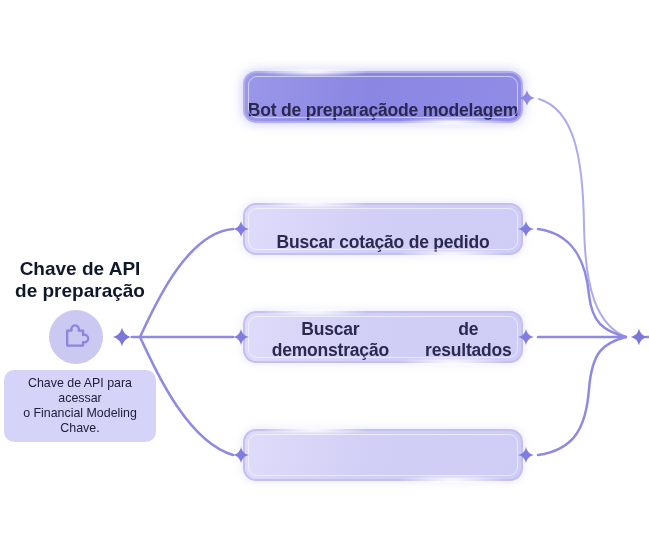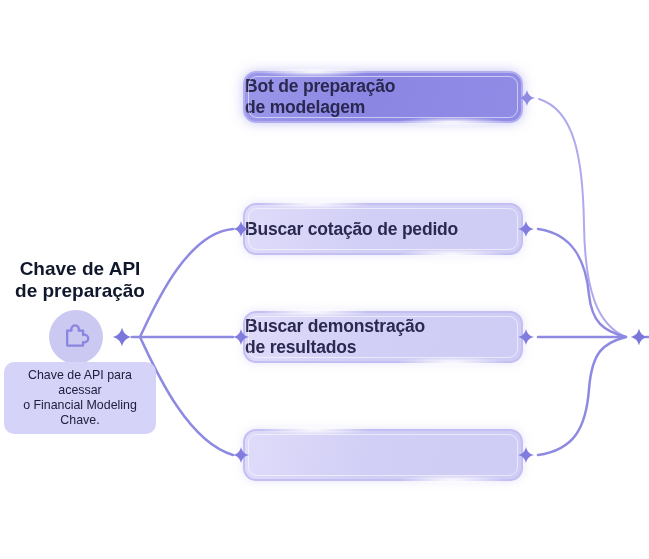--- a/index.html
+++ b/index.html
@@ -5,21 +5,21 @@
   html,body{margin:0;padding:0;background:#ffffff;}
   .canvas{
     position:relative;width:649px;height:559px;overflow:hidden;background:#ffffff;
     font-family:"Liberation Sans","DejaVu Sans",sans-serif;
   }
   .layer{position:absolute;left:0;top:0;width:649px;height:559px;pointer-events:none;}
 
   
   .node{
     position:absolute;left:243px;width:280px;height:52px;box-sizing:border-box;
-    border-radius:13px;display:flex;flex-direction:column;align-items:flex-start;justify-content:center;
+    border-radius:13px;display:flex;flex-direction:row;align-items:flex-end;justify-content:center;
     text-align:center;font-weight:bold;font-size:17.5px;line-height:21px;letter-spacing:-0.2px;
     color:#2b2950;z-index:3;
   }
   .node.default{
     background:linear-gradient(100deg,#dedbfa 0%,#d2cff6 45%,#cfccf5 100%);
     border:2px solid #c3bff2;
     box-shadow:0 0 10px rgba(180,176,240,0.35);
   }
   .node.selected{
     background:linear-gradient(100deg,#9b98ea 0%,#8a86e2 45%,#908ce6 100%);
@@ -41,21 +41,21 @@
   
   .src-title{
     position:absolute;left:0px;top:258px;width:160px;text-align:center;
     font-weight:bold;font-size:19px;line-height:22px;color:#0f172a;z-index:3;
   }
   .src-circle{
     position:absolute;left:49px;top:310px;width:54px;height:54px;border-radius:50%;
     background:#cbc8f2;display:flex;align-items:center;justify-content:center;z-index:3;
   }
   .tooltip{
-    position:absolute;left:4px;top:362px;width:152px;box-sizing:border-box;
+    position:absolute;left:4px;top:370px;width:152px;box-sizing:border-box;
     background:#d6d3f8;border-radius:10px;padding:6px 4px;text-align:center;
     font-size:12.4px;line-height:15px;color:#20203e;z-index:3;
   }
 
   
   .sparkle{position:absolute;transform:translate(-50%,-50%);z-index:4;pointer-events:none;}
   .sparkle svg{display:block;}
 </style>
 </head>
 <body>

